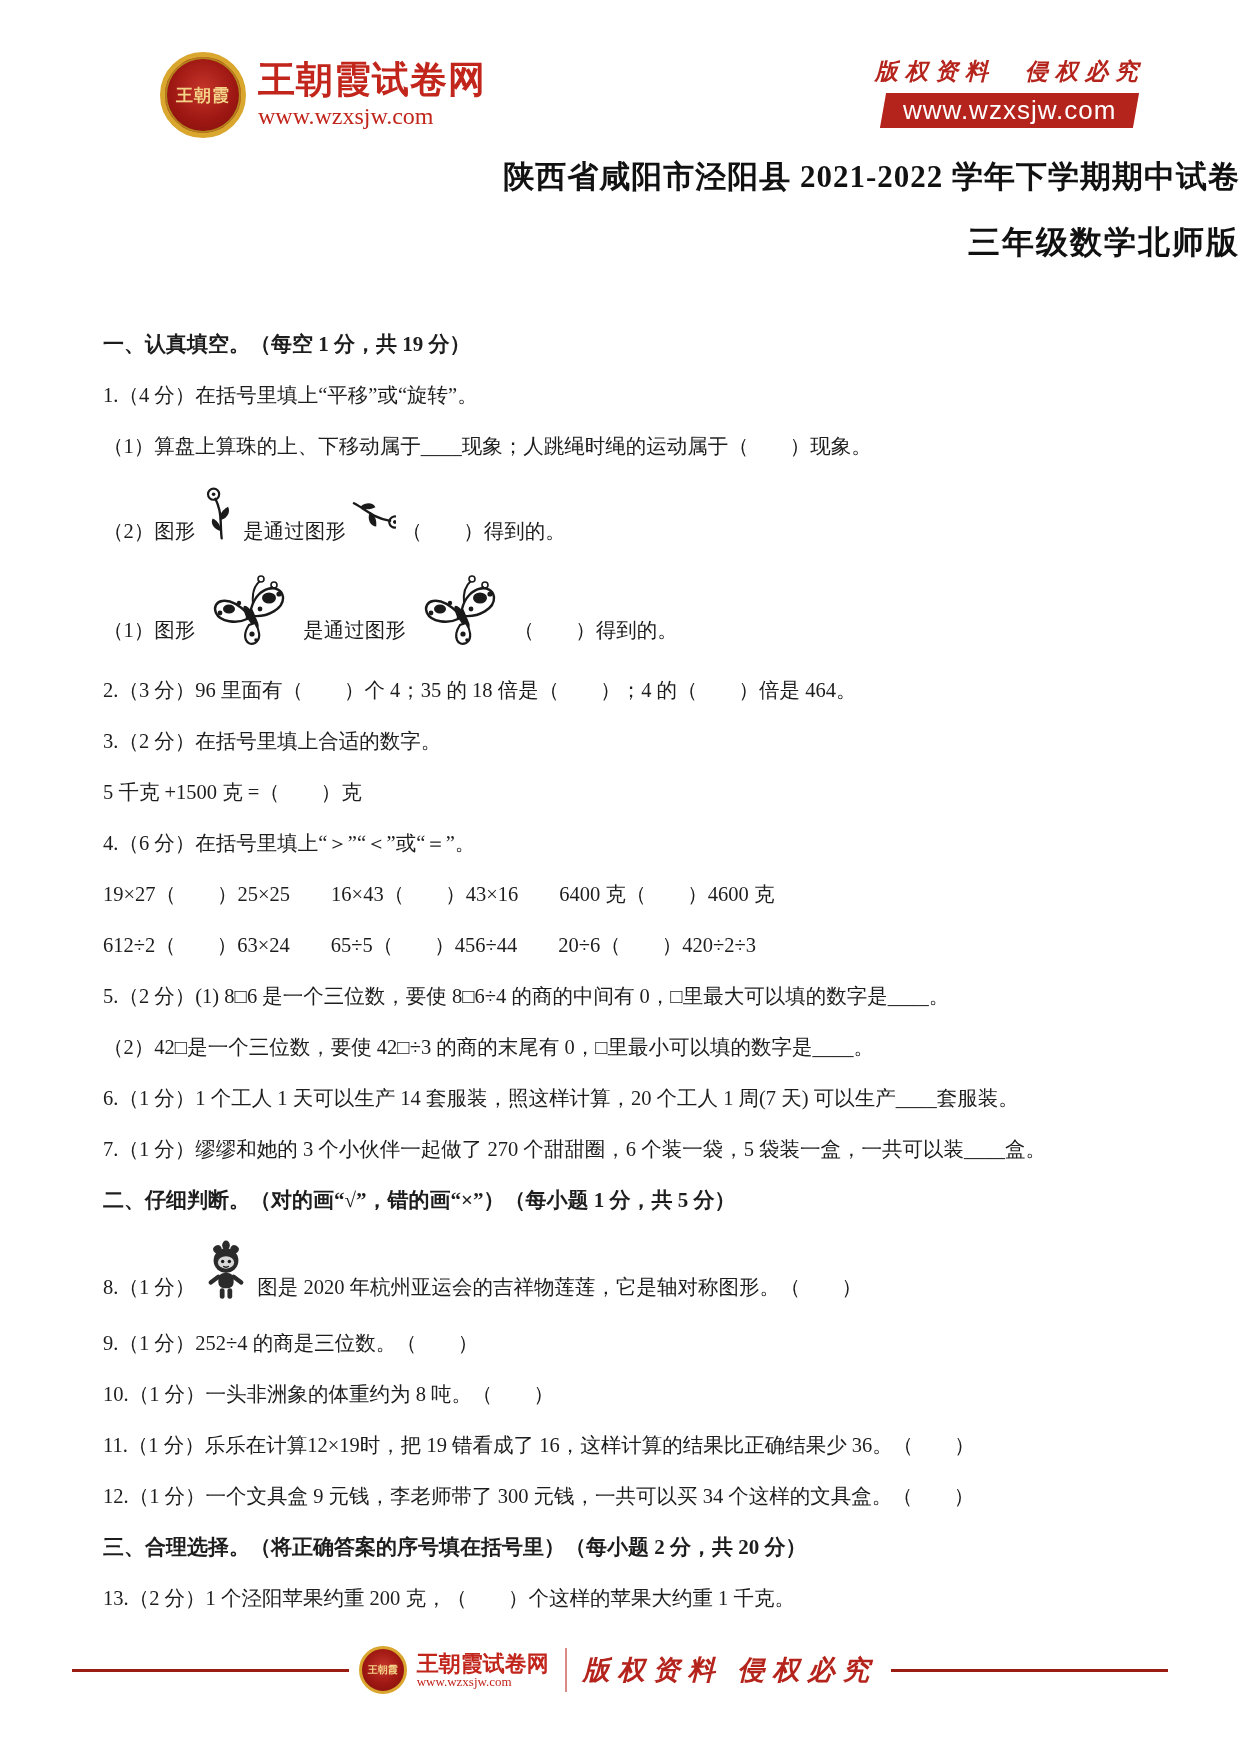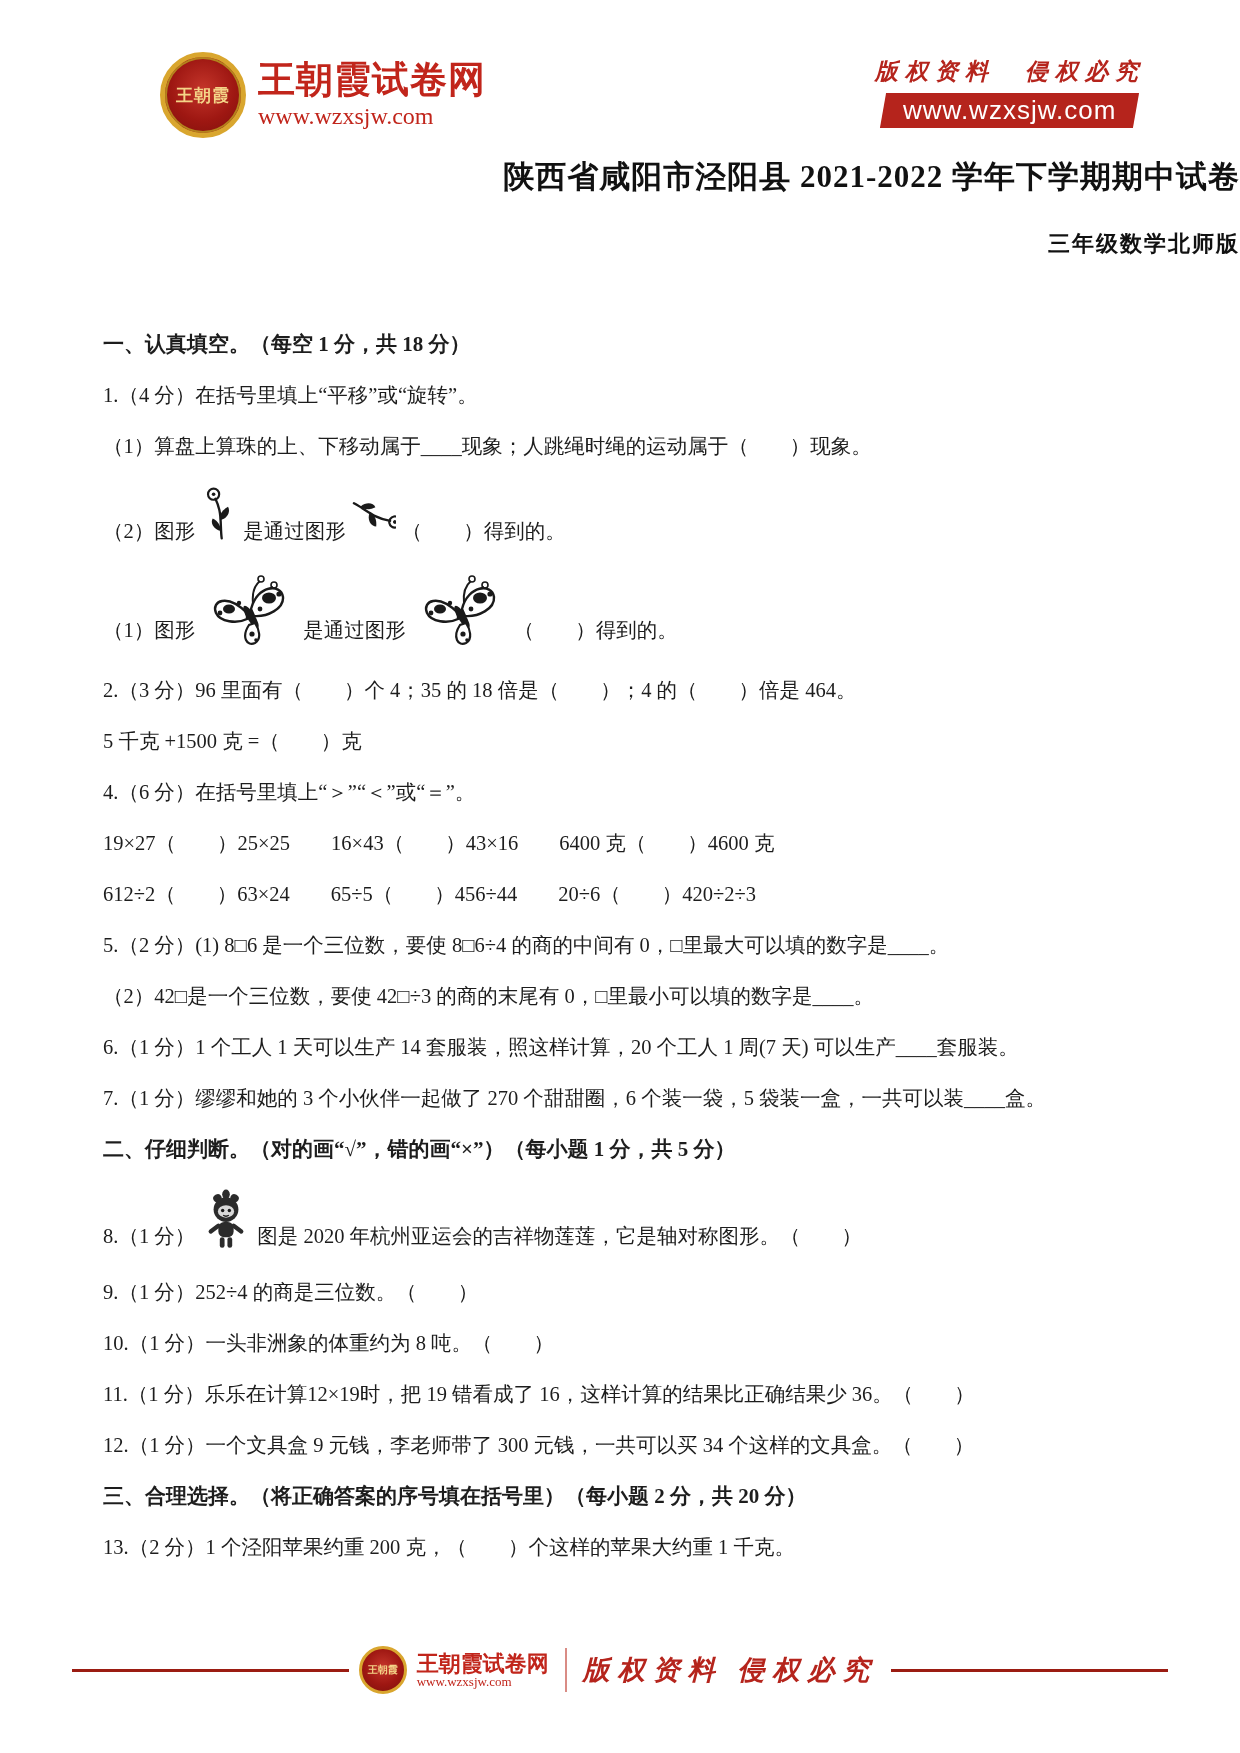--- a/index.html
+++ b/index.html
@@ -27,21 +27,21 @@
     letter-spacing:7px;white-space:nowrap;
   }
   .banner{
     margin-top:6px;background:#b5241c;color:#ffffff;
     transform:skewX(-10deg);padding:2px 20px;
   }
   .banner span{display:inline-block;transform:skewX(10deg);font-size:26px;font-family:"Liberation Sans",sans-serif;letter-spacing:1px;}
   
   .title1,.title2{position:absolute;left:0;width:100%;text-align:right;margin:0;font-weight:bold;color:#111;}
   .title1{top:156px;font-size:31px;letter-spacing:1px;}
-  .title2{top:229px;font-size:22px;letter-spacing:2px;}
+  .title2{top:221px;font-size:32px;letter-spacing:2px;}
   
   main{position:absolute;top:333px;left:103px;right:90px;font-size:20.5px;line-height:23px;}
   .block{margin:0 0 28px 0;}
   .block.section{font-weight:bold;font-size:21px;}
   .block .text-run{white-space:pre-wrap;}
   .inline-img{display:inline-block;margin:0 6px;}
   .icon-sprout{width:36px;height:56px;vertical-align:-4px;}
   .icon-sprout-r{width:44px;height:56px;vertical-align:-4px;}
   .icon-butterfly{width:80px;height:80px;vertical-align:-14px;margin:0 14px;}
   .icon-mascot{width:42px;height:64px;vertical-align:-10px;margin:0 10px;}
@@ -83,21 +83,21 @@
       <div class="banner">
         <span>www.wzxsjw.com</span>
       </div>
     </div>
   </header>
 
   <h1 class="title1">陕西省咸阳市泾阳县 2021-2022 学年下学期期中试卷</h1>
   <h2 class="title2">三年级数学北师版</h2>
 
   <main>
-      <div class="block section"><span class="text-run">一、认真填空。（每空 1 分，共 18 分）</span></div>
+      <div class="block section"><span class="text-run">一、认真填空。（每空 1 分，共 19 分）</span></div>
       <div class="block line"><span class="text-run">1.（4 分）在括号里填上“平移”或“旋转”。</span></div>
       <div class="block line"><span class="text-run">（1）算盘上算珠的上、下移动属于____现象；人跳绳时绳的运动属于（　　）现象。</span></div>
       <div class="block line line-img"><span class="text-run">（2）图形</span><svg class="icon-sprout inline-img" viewBox="0 0 40 62" xmlns="http://www.w3.org/2000/svg">
       <path d="M23 58 C21 44 24 30 16 14" fill="none" stroke="#1a1a1a" stroke-width="2.6" stroke-linecap="round"></path>
       <circle cx="14" cy="9" r="6.2" fill="none" stroke="#1a1a1a" stroke-width="2.4"></circle>
       <circle cx="14" cy="9" r="2" fill="#1a1a1a"></circle>
       <path d="M21 38 C30 36 33 28 30 23 C23 27 20 32 21 38 Z" fill="#1a1a1a"></path>
       <path d="M22 50 C14 48 10 41 13 36 C19 39 22 44 22 50 Z" fill="#1a1a1a"></path>
     </svg><span class="text-run">是通过图形</span><svg class="icon-sprout-r inline-img" viewBox="0 0 48 62" xmlns="http://www.w3.org/2000/svg">
       <g transform="rotate(125 24 31)">
@@ -137,20 +137,21 @@
       <path d="M38 42 C18 22 2 30 7 42 C11 51 28 53 38 48 Z" fill="#ffffff" stroke="#1a1a1a" stroke-width="2.4"></path>
       <ellipse cx="20" cy="38" rx="6" ry="4.6" fill="#1a1a1a"></ellipse>
       <circle cx="11" cy="42" r="2.4" fill="#1a1a1a"></circle>
       <circle cx="30" cy="32" r="2.2" fill="#1a1a1a"></circle>
       <ellipse cx="42" cy="46" rx="4" ry="13" transform="rotate(-32 42 46)" fill="#1a1a1a"></ellipse>
       <path d="M40 54 C32 66 38 76 46 72 C53 68 50 58 46 52 Z" fill="#ffffff" stroke="#1a1a1a" stroke-width="2.2"></path>
       <circle cx="43" cy="63" r="2.6" fill="#1a1a1a"></circle>
       <circle cx="47" cy="69" r="1.8" fill="#1a1a1a"></circle>
     </svg><span class="text-run">（　　）得到的。</span></div>
       <div class="block line"><span class="text-run">2.（3 分）96 里面有（　　）个 4；35 的 18 倍是（　　）；4 的（　　）倍是 464。</span></div>
+      <div class="block line"><span class="text-run">3.（2 分）在括号里填上合适的数字。</span></div>
       <div class="block line"><span class="text-run">5 千克 +1500 克 =（　　）克</span></div>
       <div class="block line"><span class="text-run">4.（6 分）在括号里填上“＞”“＜”或“＝”。</span></div>
       <div class="block line"><span class="text-run">19×27（　　）25×25　　16×43（　　）43×16　　6400 克（　　）4600 克</span></div>
       <div class="block line"><span class="text-run">612÷2（　　）63×24　　65÷5（　　）456÷44　　20÷6（　　）420÷2÷3</span></div>
       <div class="block line"><span class="text-run">5.（2 分）(1) 8□6 是一个三位数，要使 8□6÷4 的商的中间有 0，□里最大可以填的数字是____。</span></div>
       <div class="block line"><span class="text-run">（2）42□是一个三位数，要使 42□÷3 的商的末尾有 0，□里最小可以填的数字是____。</span></div>
       <div class="block line"><span class="text-run">6.（1 分）1 个工人 1 天可以生产 14 套服装，照这样计算，20 个工人 1 周(7 天) 可以生产____套服装。</span></div>
       <div class="block line"><span class="text-run">7.（1 分）缪缪和她的 3 个小伙伴一起做了 270 个甜甜圈，6 个装一袋，5 袋装一盒，一共可以装____盒。</span></div>
       <div class="block section"><span class="text-run">二、仔细判断。（对的画“√”，错的画“×”）（每小题 1 分，共 5 分）</span></div>
       <div class="block line line-img"><span class="text-run">8.（1 分）</span><svg class="icon-mascot inline-img" viewBox="0 0 44 66" xmlns="http://www.w3.org/2000/svg">

